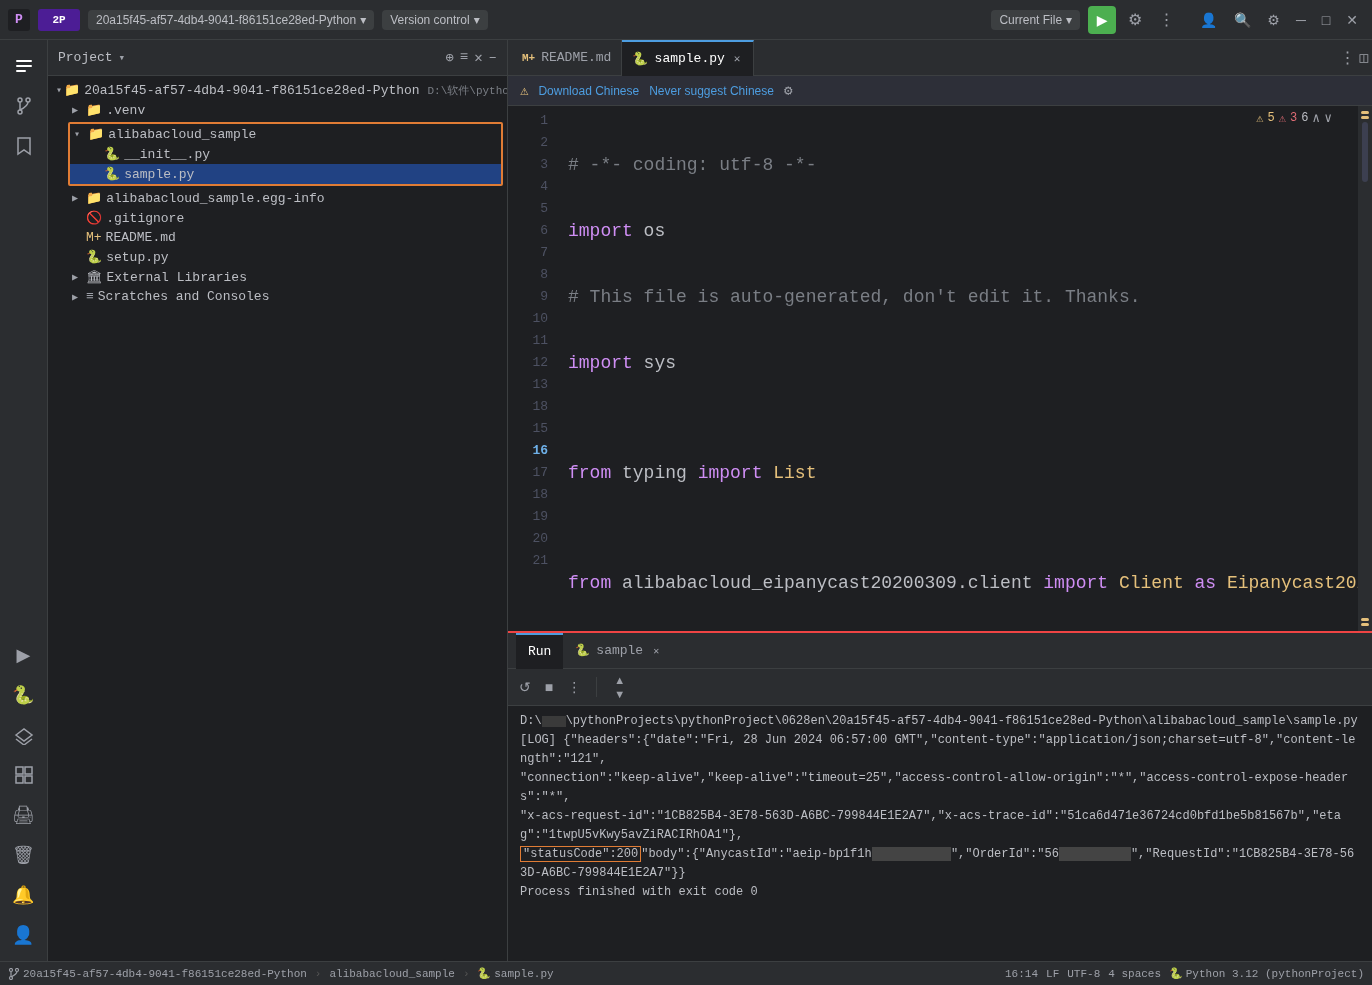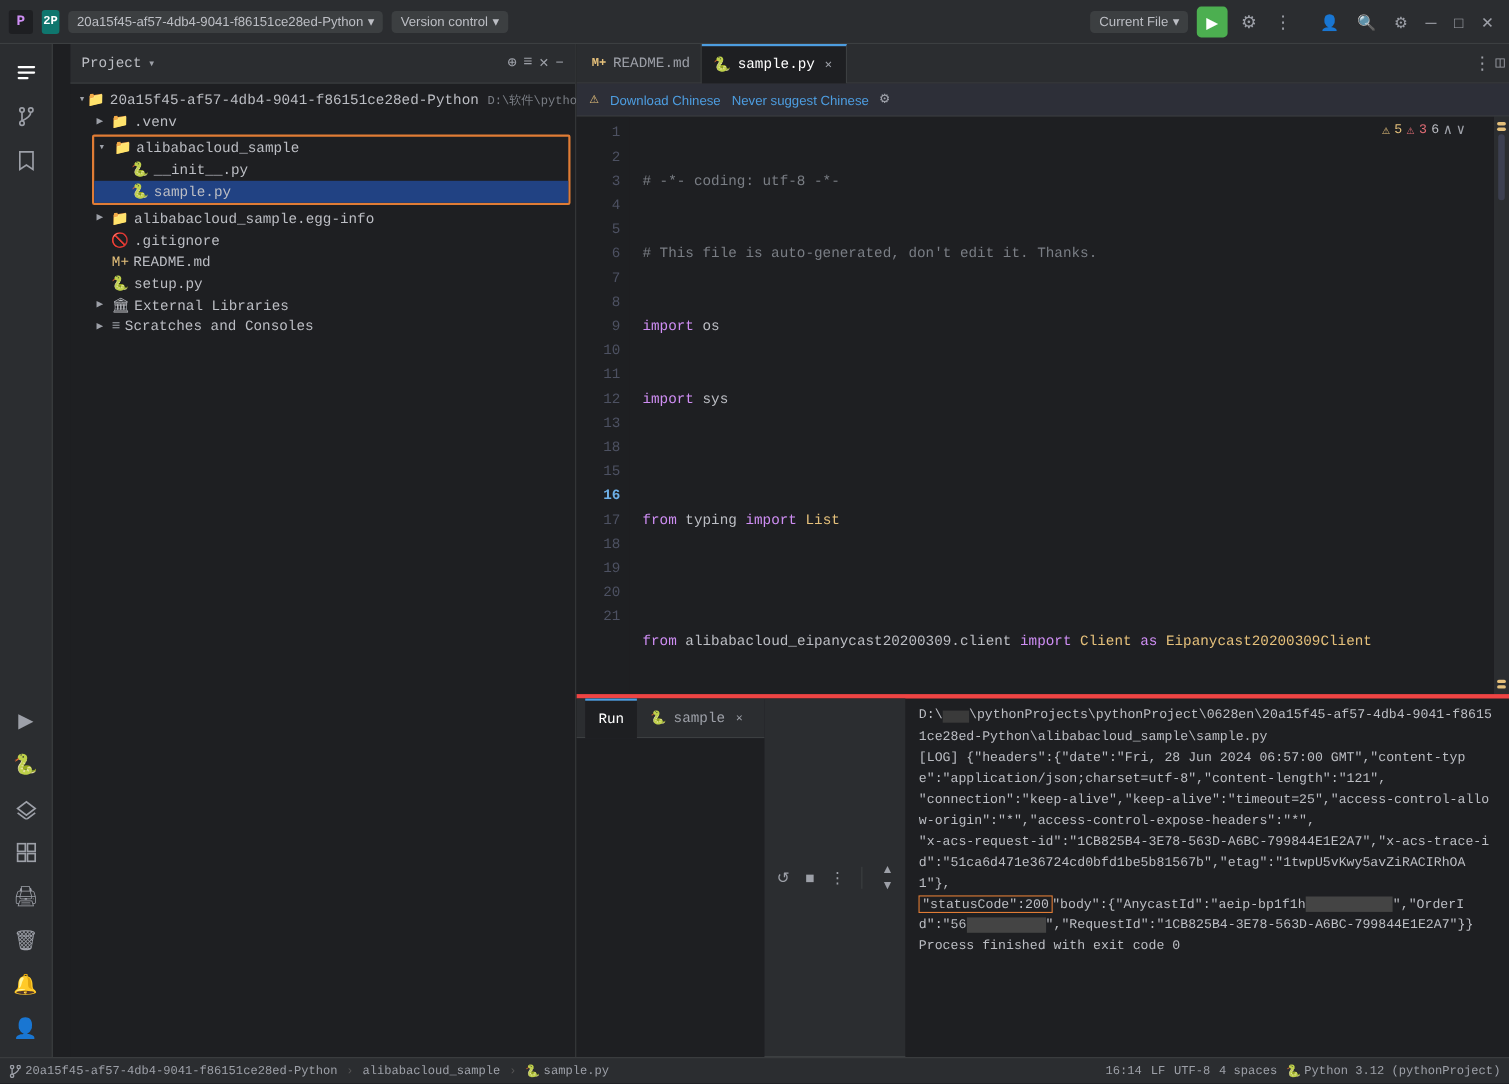--- a/index.html
+++ b/index.html
@@ -101,21 +101,20 @@
     .icon-sidebar-bottom { margin-top: auto; display: flex; flex-direction: column; gap: 4px; }
 
     
     .project-panel {
       width: 460px;
       background: #1e1f22;
       display: flex;
       flex-direction: column;
       border-right: 1px solid #3c3f41;
       flex-shrink: 0;
-      margin-left: 16px;
     }
     .panel-header {
       background: #2b2d30;
       padding: 6px 10px;
       display: flex;
       align-items: center;
       gap: 6px;
       border-bottom: 1px solid #3c3f41;
       height: 36px;
     }
@@ -220,21 +219,21 @@
       line-height: 22px;
       padding-top: 4px;
       flex-shrink: 0;
       user-select: none;
     }
     .code-content {
       flex: 1;
       padding: 4px 0 0 12px;
       overflow: hidden;
       line-height: 22px;
-      font-size: 13px;
+      font-size: 18px;
       white-space: pre;
       font-family: 'Consolas', 'Courier New', monospace;
     }
 
     
     .kw { color: #cf8ef4; }
     .cm { color: #7a7e85; }
     .cn { color: #e5c07b; }
 
     
@@ -252,22 +251,23 @@
       background: #e5c07b;
       border-radius: 2px;
       margin: 1px 0;
     }
     .scrollbar-marker.yellow { background: #e5c07b; }
 
     
     .bottom-panel {
       height: 330px;
       background: #1e1f22;
-      border-top: 4px solid #ef4444;
-      display: flex;
+      border-top: 2px solid #ef4444;
+      display: flex;
+      flex-direction: column;
       flex-shrink: 0;
     }
     .bottom-tabs {
       background: #2b2d30;
       display: flex;
       align-items: center;
       height: 36px;
       border-bottom: 1px solid #3c3f41;
       padding: 0 8px;
       gap: 0;
@@ -346,21 +346,21 @@
       padding-right: 8px;
     }
   </style>
 </head>
 <body>
 
 <div class="title-bar">
   <div class="title-bar-logo">
     <span style="font-weight:bold;color:#cf8ef4;font-size:13px;">P</span>
   </div>
-  <div style="width:16px;height:22px;background:#0f766e;border-radius:3px;display:flex;align-items:center;justify-content:center;font-size:11px;color:#fff;font-weight:bold;">2P</div>
+  <div style="width:42px;height:22px;background:#4c1d95;border-radius:3px;display:flex;align-items:center;justify-content:center;font-size:11px;color:#fff;font-weight:bold;">2P</div>
   <button class="title-bar-btn">
     <span>20a15f45-af57-4db4-9041-f86151ce28ed-Python</span>
     <span>▾</span>
   </button>
   <button class="title-bar-btn">
     <span>Version control</span>
     <span>▾</span>
   </button>
   <div class="title-spacer"></div>
   <button class="title-bar-btn">
@@ -561,22 +561,22 @@
           <div style="color:#6eb0e8;font-weight:bold;">16</div>
           <div>17</div>
             <div>18</div>
             <div>19</div>
             <div>20</div>
             <div>21</div>
         </div>
 
         <div class="code-content">
           <span class="code-line"><span class="cm"># -*- coding: utf-8 -*-</span></span>
+          <span class="code-line"><span class="kw">import</span> os</span>
           <span class="code-line"><span class="cm"># This file is auto-generated, don't edit it. Thanks.</span></span>
-          <span class="code-line"><span class="kw">import</span> os</span>
           <span class="code-line"><span class="kw">import</span> sys</span>
           <span class="code-line"></span>
           <span class="code-line"><span class="kw">from</span> typing <span class="kw">import</span> <span class="cn">List</span></span>
           <span class="code-line"></span>
           <span class="code-line"><span class="kw">from</span> alibabacloud_eipanycast20200309.client <span class="kw">import</span> <span class="cn">Client</span> <span class="kw">as</span> <span class="cn" style="">Eipanycast20200309Client</span></span>
           
           
           
           
           

